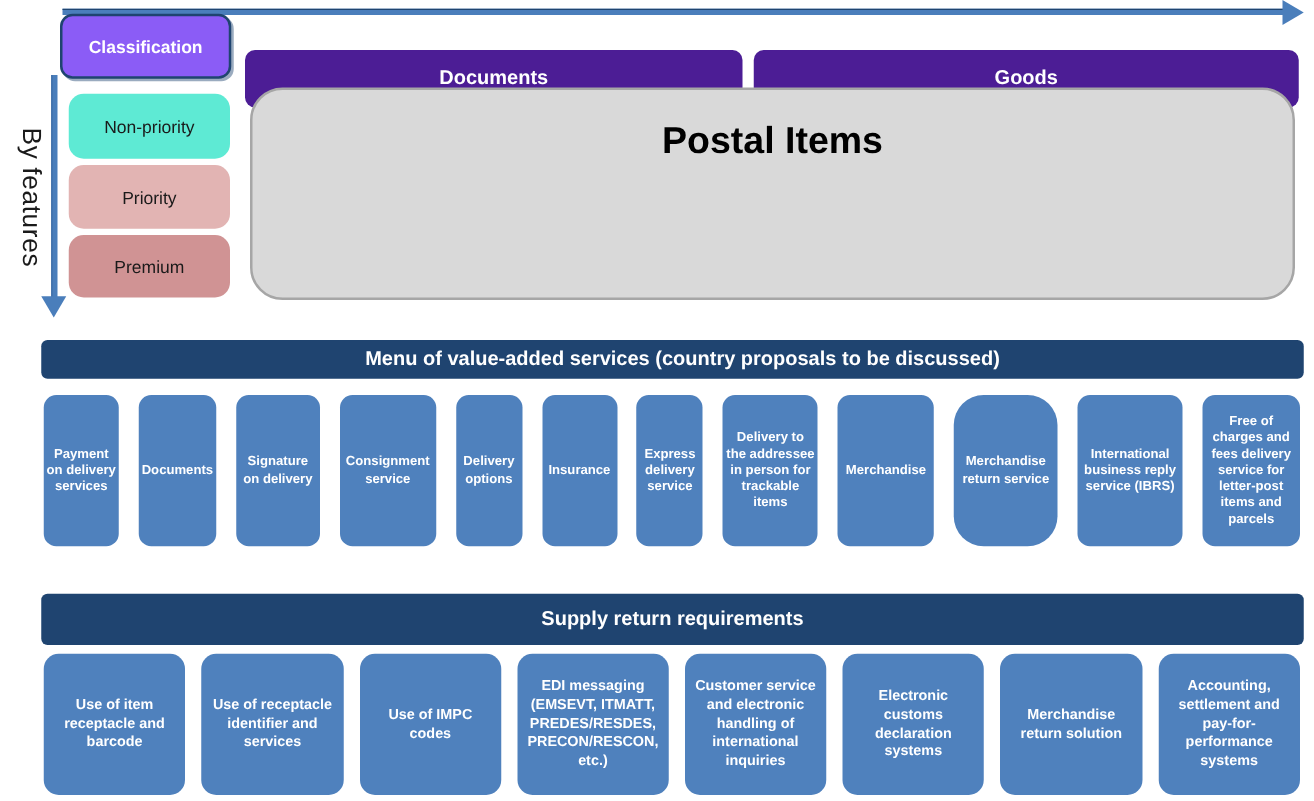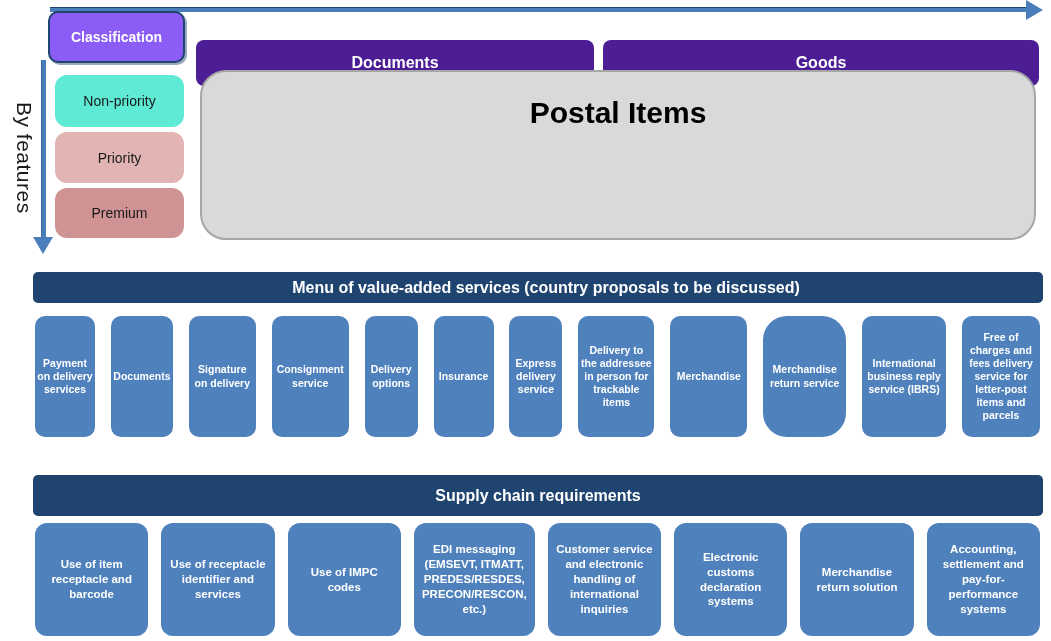--- a/index.html
+++ b/index.html
@@ -209,21 +209,21 @@
         <span>Merchandise return service</span>
       </div>
       <div class="va-box">
         <span>International business reply service (IBRS)</span>
       </div>
       <div class="va-box">
         <span>Free of charges and fees delivery service for letter-post items and parcels</span>
       </div>
     </div>
 
-  <div id="supply-banner" class="banner">Supply chain requirements</div>
+  <div id="supply-banner" class="banner">Supply return requirements</div>
   <div id="sc-row">
       <div class="sc-box">
         <span>Use of item receptacle and barcode</span>
       </div>
       <div class="sc-box">
         <span>Use of receptacle identifier and services</span>
       </div>
       <div class="sc-box">
         <span>Use of IMPC codes</span>
       </div>

